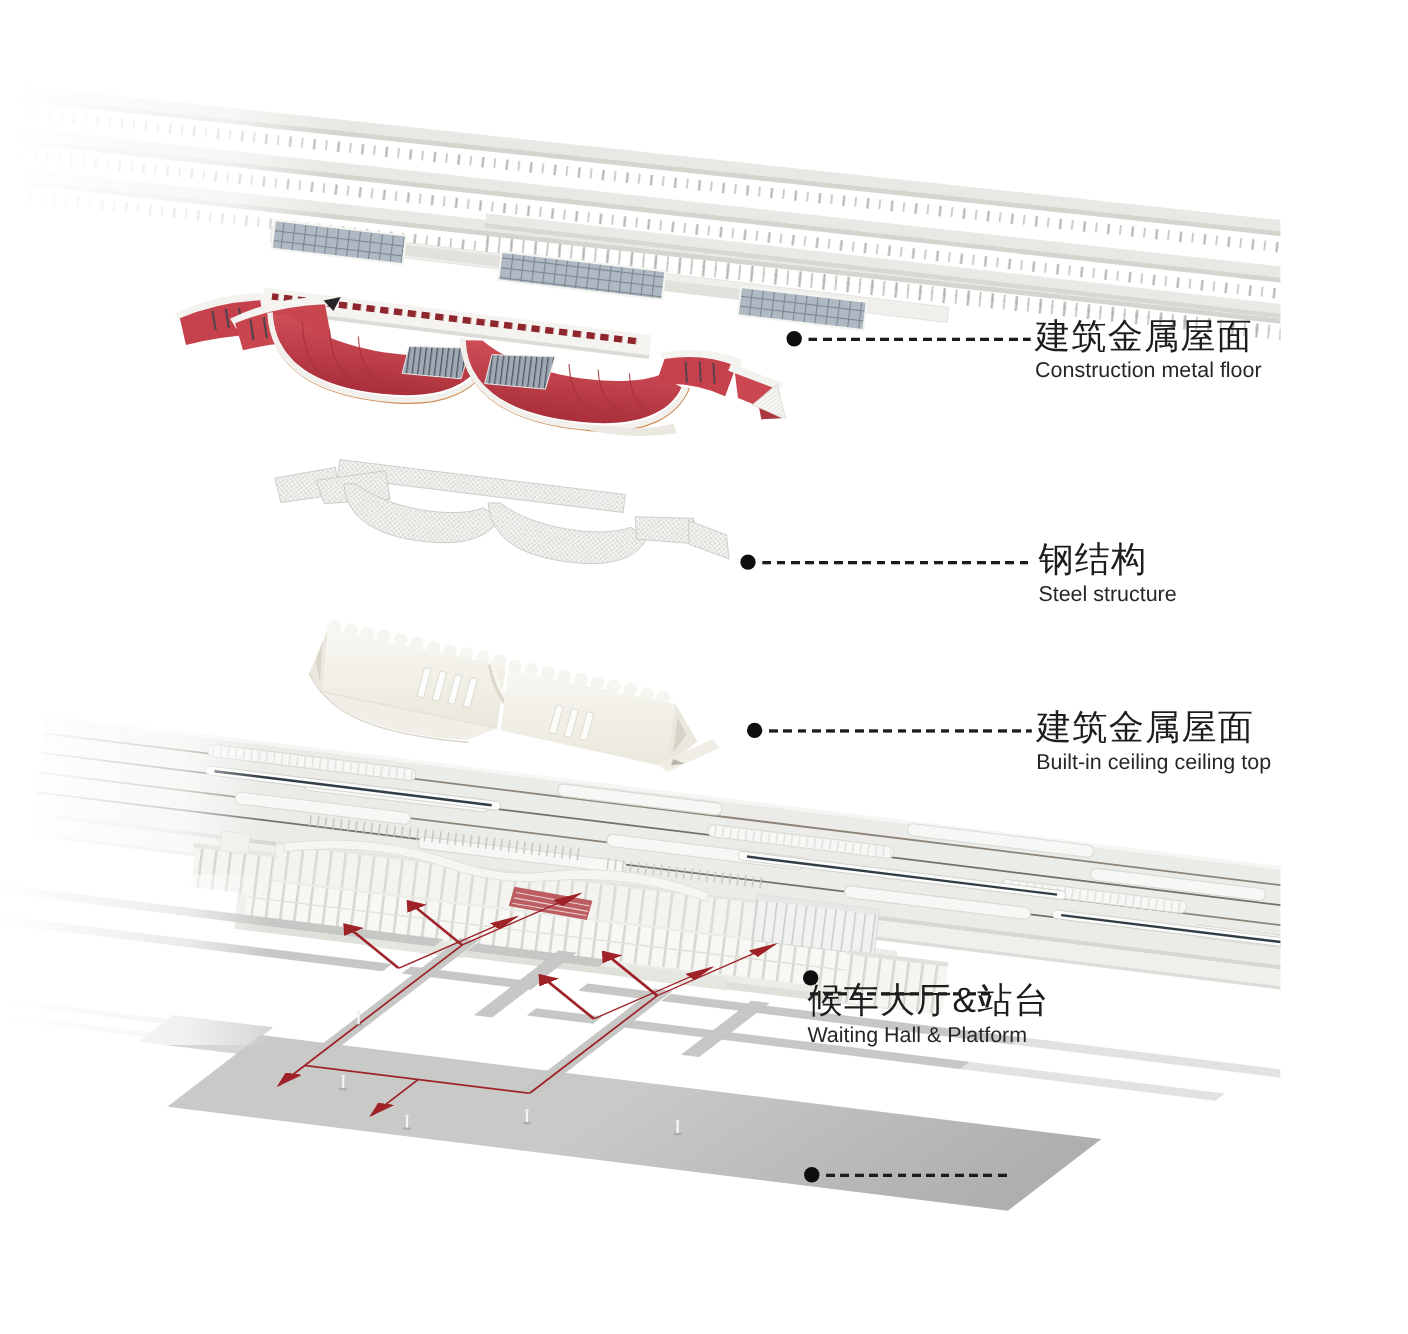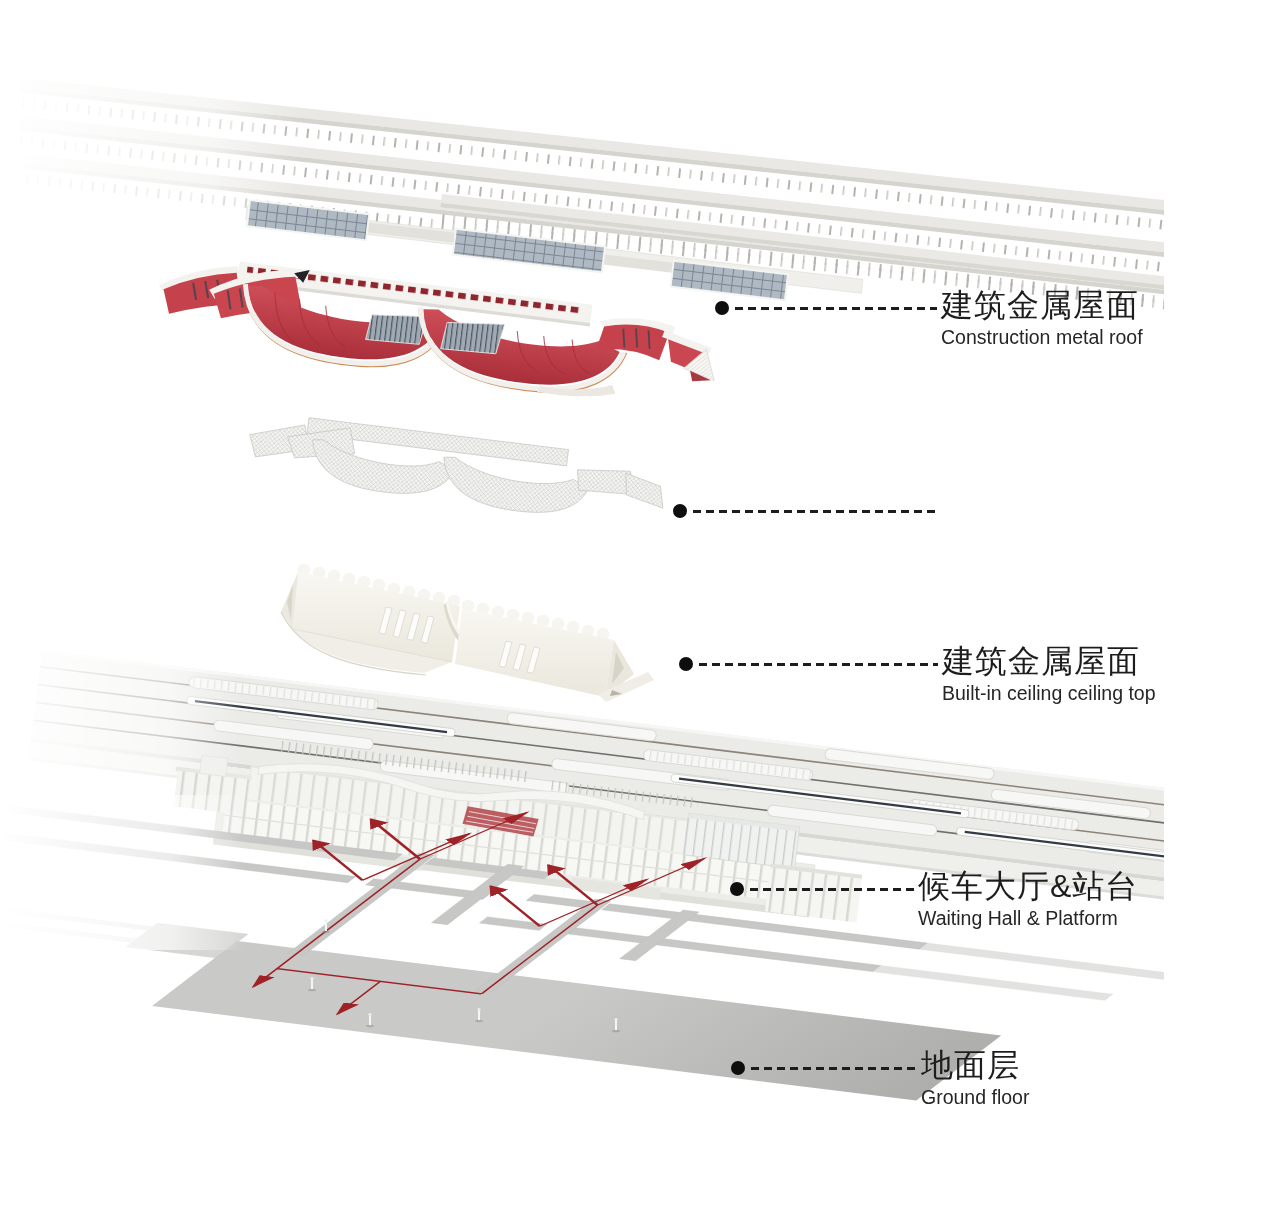--- a/index.html
+++ b/index.html
@@ -346,49 +346,49 @@
         </g>
   </g>
   <rect x="0" y="795" width="245" height="155" fill="url(#fadeLeft)"></rect>
 </svg>
 
 <div class="label" style="left:715px;top:301px;">
   <span class="dot"></span>
   <span class="dash" style="width:202px;"></span>
   <div class="ltext">
     <div class="zh">建筑金属屋面</div>
-    <div class="en">Construction metal roof</div>
+    <div class="en">Construction metal floor</div>
   </div>
 </div>
 
 <div class="label" style="left:673px;top:504px;">
   <span class="dot"></span>
   <span class="dash" style="width:247px;"></span>
+  <div class="ltext">
+    <div class="zh">钢结构</div>
+    <div class="en">Steel structure</div>
+  </div>
 </div>
 
 <div class="label" style="left:679px;top:657px;">
   <span class="dot"></span>
   <span class="dash" style="width:239px;"></span>
   <div class="ltext">
     <div class="zh">建筑金属屋面</div>
     <div class="en">Built-in ceiling ceiling top</div>
   </div>
 </div>
 
-<div class="label" style="left:730px;top:882px;">
+<div class="label" style="left:730px;top:882px;flex-direction:column;">
   <span class="dot"></span>
   <span class="dash" style="width:164px;"></span>
   <div class="ltext">
     <div class="zh">候车大厅&amp;站台</div>
     <div class="en">Waiting Hall &amp; Platform</div>
   </div>
 </div>
 
 <div class="label" style="left:731px;top:1061px;">
   <span class="dot"></span>
   <span class="dash" style="width:166px;"></span>
-  <div class="ltext">
-    <div class="zh">地面层</div>
-    <div class="en">Ground floor</div>
-  </div>
 </div>
 
 </div>
 
 </body></html>

